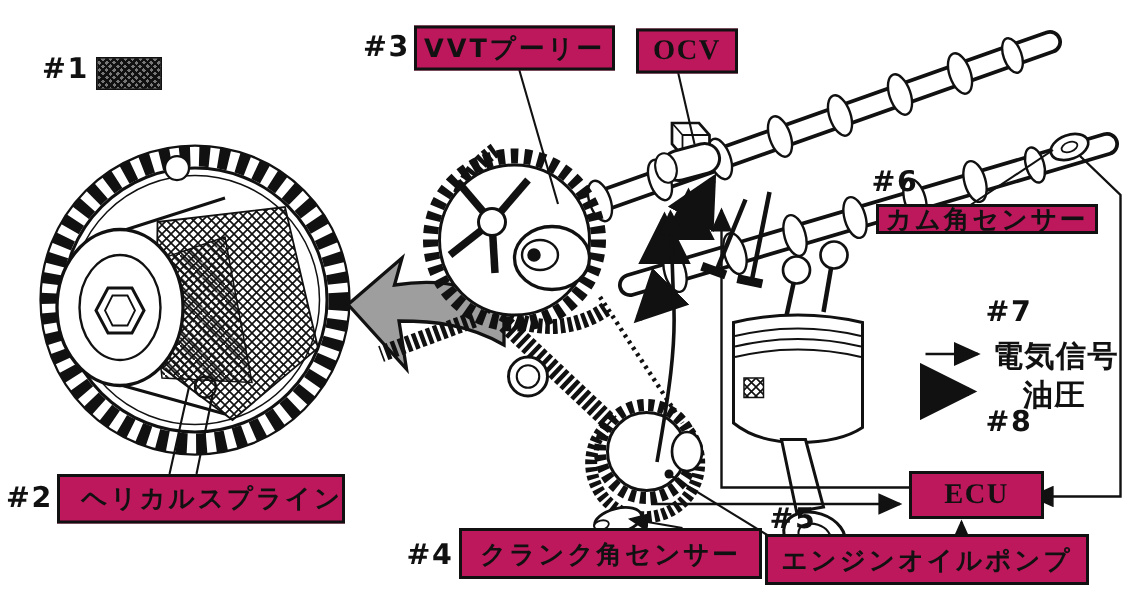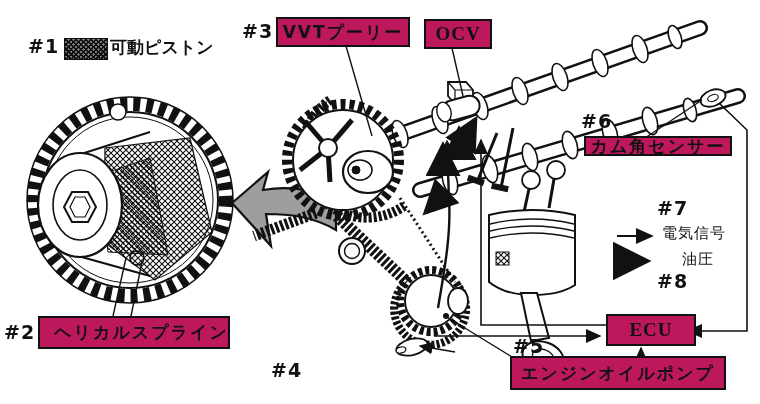--- a/index.html
+++ b/index.html
@@ -17,21 +17,21 @@
   }
   .latin{font-family:"Liberation Serif","DejaVu Serif",serif;font-size:19px;letter-spacing:1px;}
   .plain{font-weight:bold;font-size:17px;}
   .swatch{
     position:absolute;border:1.5px solid #111;
     background:
       repeating-linear-gradient(45deg,#111 0 1.5px,transparent 1.5px 3.5px),
       repeating-linear-gradient(-45deg,#111 0 1.5px,transparent 1.5px 3.5px),
       #777;
   }
-  .legend-text{font-weight:normal;font-size:15px;letter-spacing:1px;}
+  .legend-text{font-weight:bold;font-size:20px;letter-spacing:1px;}
 </style>
 </head>
 <body>
 
 <div class="stage">
 
   <svg width="760" height="404" viewBox="0 0 760 404">
     <defs>
       <pattern id="xhatch" width="6" height="6" patternUnits="userSpaceOnUse">
         <path d="M0,6 L6,0 M0,0 L6,6" stroke="#111" stroke-width="1.1"></path>
@@ -187,37 +187,39 @@
       <path d="M455,352 L420,346" marker-end="url(#mthin)"></path>
       <path d="M447,317 L512,357"></path>
     </g>
 
     <line x1="617" y1="236" x2="652" y2="236" stroke="#111" stroke-width="1.8" marker-end="url(#mthin)"></line>
     <line x1="615" y1="261" x2="646" y2="261" stroke="#111" stroke-width="5.5" marker-end="url(#mthick)"></line>
   </svg>
 
   <span class="abs num" style="left:28px;top:35px;">#1</span>
   <span class="swatch" style="left:64px;top:38px;width:42px;height:20px;"></span>
-  <span class="abs plain" style="left:110px;top:36px;">可動ピストン</span>
 
   <span class="abs num" style="left:4px;top:321px;">#2</span>
   <div class="boxlabel" style="left:38px;top:316px;width:192px;height:33px;padding-left:15px;">
     <span>ヘリカルスプライン</span>
   </div>
 
   <span class="abs num" style="left:242px;top:20px;">#3</span>
   <div class="boxlabel" style="left:276px;top:17px;width:134px;height:30px;">
     <span>VVTプーリー</span>
   </div>
 
   <div class="boxlabel latin" style="left:424px;top:19px;width:68px;height:30px;">
     <span>OCV</span>
   </div>
 
   <span class="abs num" style="left:271px;top:359px;">#4</span>
+  <div class="boxlabel" style="left:306px;top:352px;width:202px;height:34px;">
+    <span>クランク角センサー</span>
+  </div>
 
   <span class="abs num" style="left:513px;top:335px;">#5</span>
   <div class="boxlabel" style="left:510px;top:356px;width:216px;height:34px;text-align:right;">
     <span>エンジンオイルポンプ</span>
   </div>
 
   <span class="abs num" style="left:581px;top:110px;">#6</span>
   <div class="boxlabel" style="left:584px;top:136px;width:148px;height:20px;">
     <span>カム角センサー</span>
   </div>

